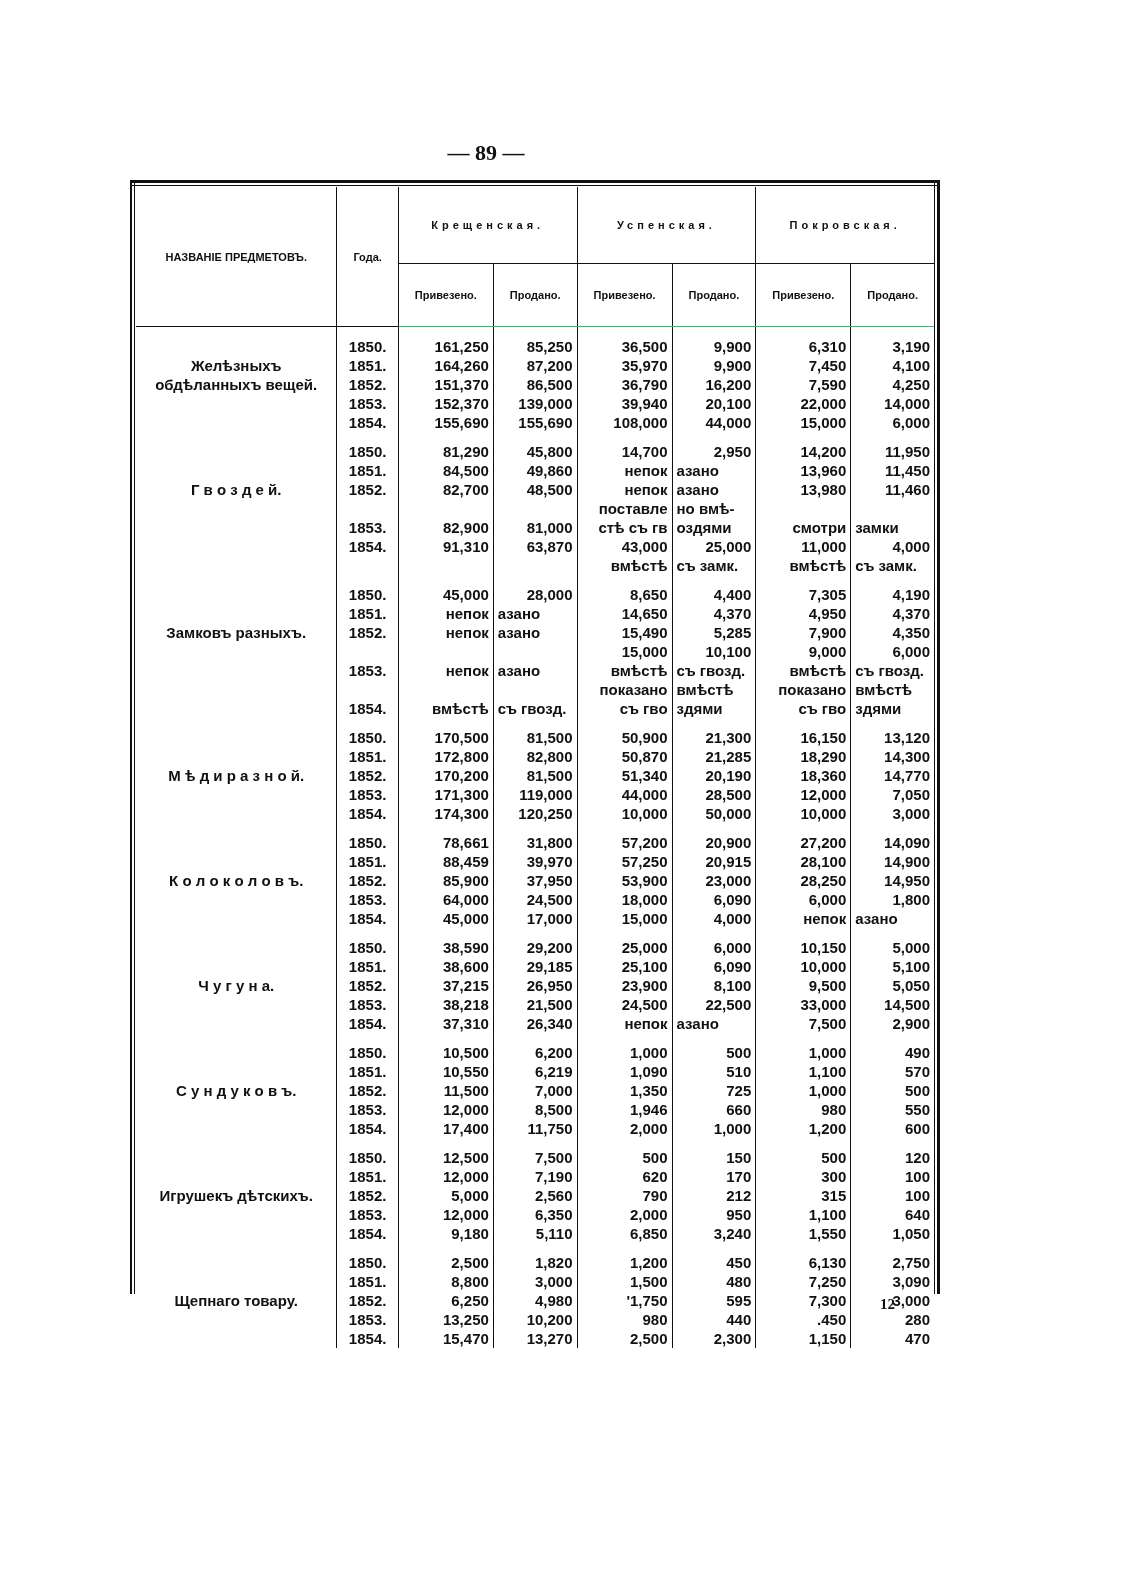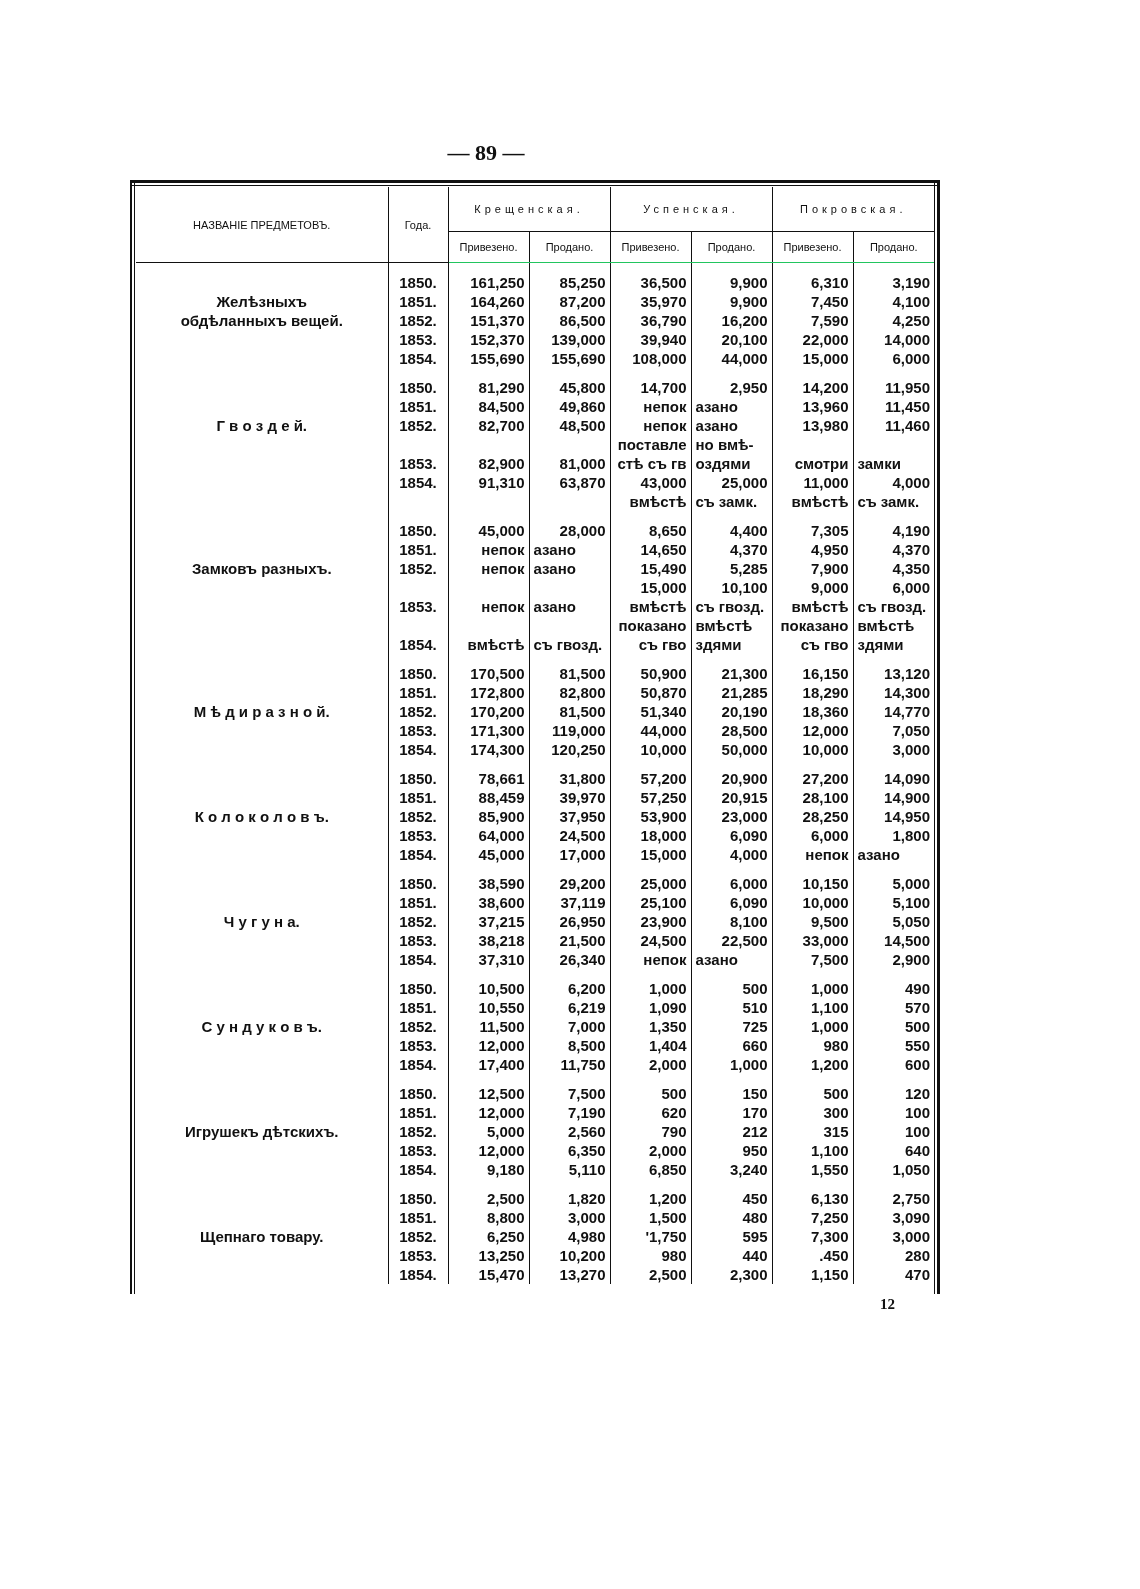--- a/index.html
+++ b/index.html
@@ -9,21 +9,21 @@
                  font-size: 22px; font-weight: bold; font-family: "Liberation Serif", serif; }
   .frame { position: absolute; left: 130px; top: 180px; width: 810px; height: 1114px; }
   .frame .outer-left { position: absolute; left: 0; top: 0; width: 5px; height: 1114px;
                        border-left: 2px solid #111; border-right: 1px solid #111; box-sizing: border-box; }
   .frame .outer-right { position: absolute; right: 0; top: 0; width: 6px; height: 1114px;
                         border-left: 1px solid #111; border-right: 3px solid #111; box-sizing: border-box; }
   .frame .top-rule { position: absolute; left: 0; top: 0; width: 810px; height: 6px;
                      border-top: 3px solid #111; border-bottom: 1px solid #111; box-sizing: border-box; }
   table.stats { position: absolute; left: 6px; top: 7px; width: 798px; border-collapse: collapse;
                 font-family: "Liberation Sans", sans-serif; font-weight: bold; }
-  table.stats th { font-weight: normal; font-size: 11px; color: #111; padding: 0; }
+  table.stats th { font-weight: bold; font-size: 11px; color: #111; padding: 16px; }
   table.stats td { font-size: 15px; padding: 0 4px; height: 19px; line-height: 19px;
                    font-family: "Liberation Sans Narrow", "Liberation Sans", sans-serif; }
   .col-name { width: 252px; }
   .col-year { width: 60px; }
   .col-num { width: 81px; }
   .vline-l { border-left: 1px solid #111; }
   .fair-hdr { letter-spacing: 4px; height: 44px; font-size: 11px; }
   .sub-hdr { height: 30px; font-size: 10.5px; border-top: 1px solid #111; }
   .hdr-row-end th { border-bottom: 1px solid #22c55e; }
   td.num { text-align: right; }
@@ -431,21 +431,21 @@
           <td class="vline-l num">29,200</td>
           <td class="vline-l num">25,000</td>
           <td class="vline-l num">6,000</td>
           <td class="vline-l num">10,150</td>
           <td class="vline-l num">5,000</td>
         </tr>
         <tr>
           <td class="name"></td>
           <td class="year vline-l">1851.</td>
           <td class="vline-l num">38,600</td>
-          <td class="vline-l num">37,119</td>
+          <td class="vline-l num">29,185</td>
           <td class="vline-l num">25,100</td>
           <td class="vline-l num">6,090</td>
           <td class="vline-l num">10,000</td>
           <td class="vline-l num">5,100</td>
         </tr>
         <tr>
           <td class="name">Ч у г у н а.</td>
           <td class="year vline-l">1852.</td>
           <td class="vline-l num">37,215</td>
           <td class="vline-l num">26,950</td>
@@ -512,21 +512,21 @@
           <td class="vline-l num">1,350</td>
           <td class="vline-l num">725</td>
           <td class="vline-l num">1,000</td>
           <td class="vline-l num">500</td>
         </tr>
         <tr>
           <td class="name"></td>
           <td class="year vline-l">1853.</td>
           <td class="vline-l num">12,000</td>
           <td class="vline-l num">8,500</td>
-          <td class="vline-l num">1,404</td>
+          <td class="vline-l num">1,946</td>
           <td class="vline-l num">660</td>
           <td class="vline-l num">980</td>
           <td class="vline-l num">550</td>
         </tr>
         <tr>
           <td class="name"></td>
           <td class="year vline-l">1854.</td>
           <td class="vline-l num">17,400</td>
           <td class="vline-l num">11,750</td>
           <td class="vline-l num">2,000</td>

